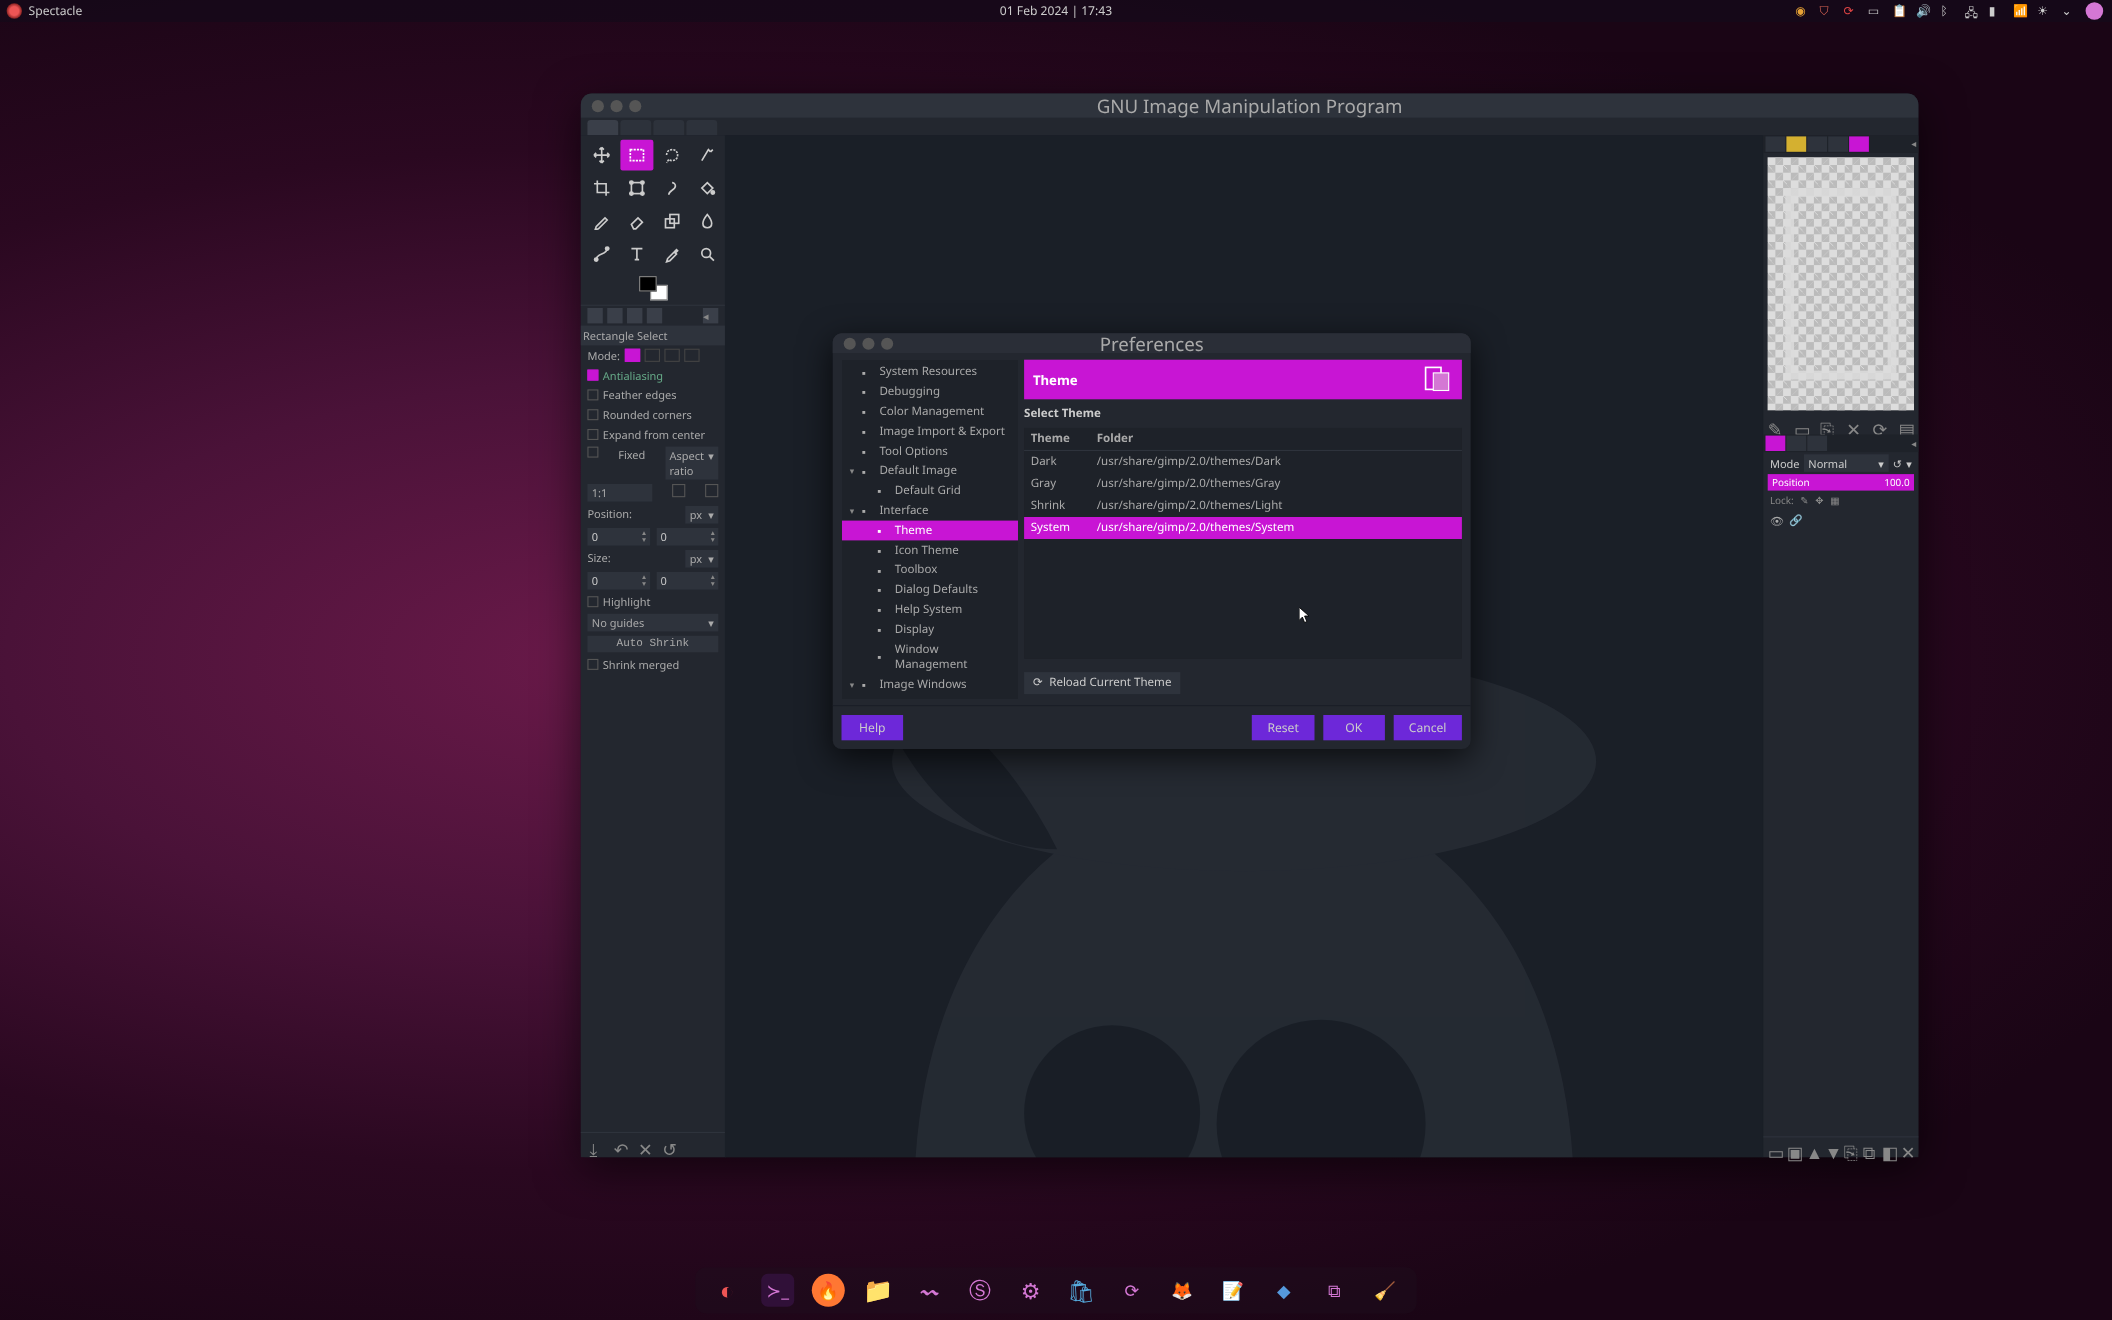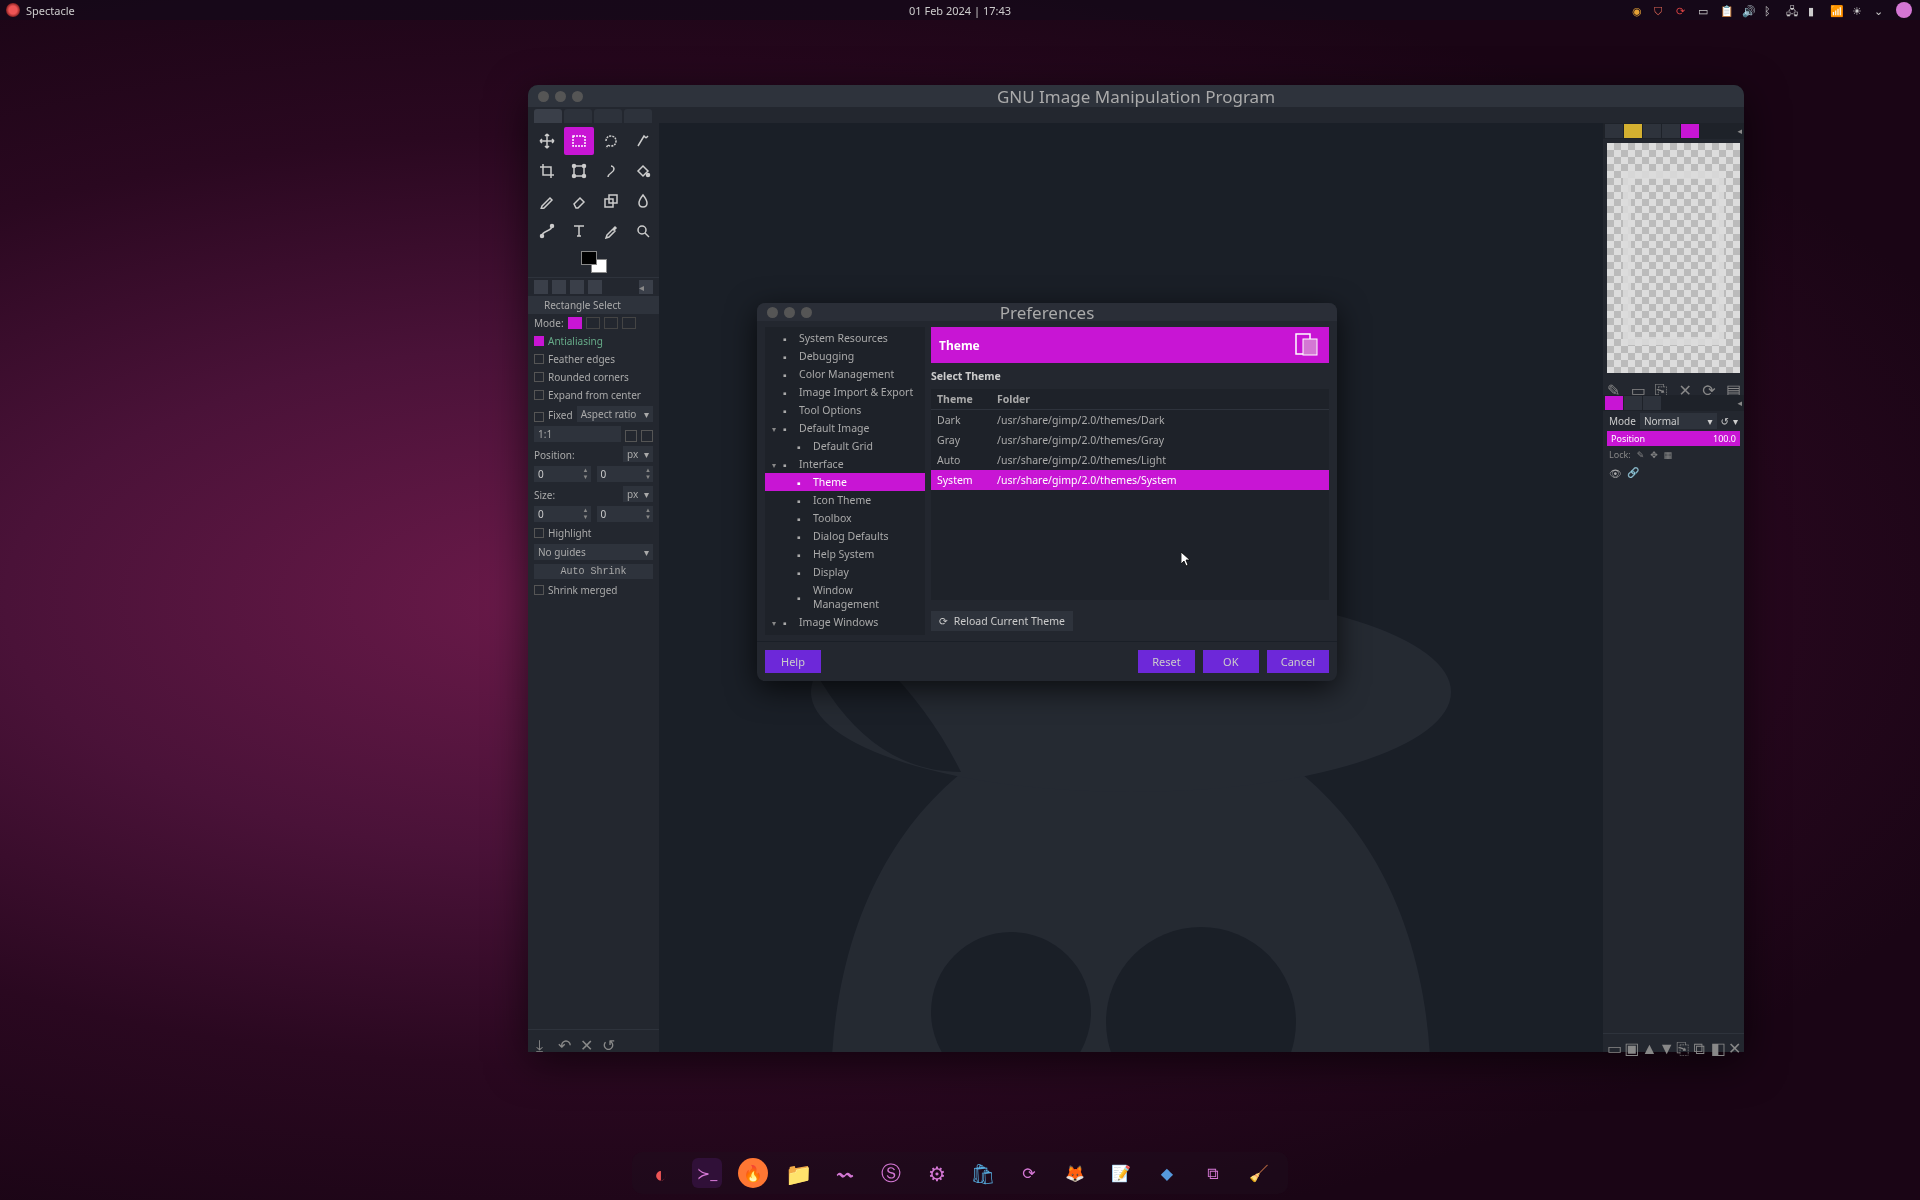--- a/index.html
+++ b/index.html
@@ -55,29 +55,29 @@
 .tool svg { width:16px; height:16px; stroke:#ccc; fill:none; stroke-width:1.5; }
 .tool.active svg { stroke:#fff; }
 .fgbg { height:30px; display:flex; align-items:center; justify-content:center; }
 .fgbg-box { position:relative; width:26px; height:22px; }
 .fgbg-box .fg { position:absolute; width:16px; height:14px; background:#000; border:1px solid #888; top:0; left:0; }
 .fgbg-box .bg { position:absolute; width:16px; height:14px; background:#fff; border:1px solid #888; bottom:0; right:0; }
 
 .opt-iconrow { display:flex; gap:4px; padding:2px 6px; border-top:1px solid #2e333c; }
 .opt-ico { width:14px; height:14px; background:#3a3f49; }
 .opt-header {
-  background:#2e333c; font-size:10px; color:#aaa; padding:2px 16px;
+  background:#2e333c; font-size:10px; color:#aaa; padding:2px 2px;
 }
 .opt-body { padding:2px 6px; font-size:10px; color:#aaa; display:flex; flex-direction:column; gap:4px; }
 .opt-row { display:flex; align-items:center; gap:4px; }
 .chk { width:10px; height:10px; border:1px solid #555; display:inline-block; }
 .chk.on { background:#c815d4; border-color:#c815d4; }
 .mode-btn { width:14px; height:12px; border:1px solid #444; display:inline-block; }
 .mode-btn.on { background:#c815d4; border-color:#c815d4; }
-.opt-split { display:flex; gap:4px; align-items:flex-end; }
+.opt-split { display:flex; gap:18px; align-items:flex-start; }
 .opt-select { flex:1; background:#2e333c; padding:1px 4px; display:flex; justify-content:space-between; }
 .spin-pair { display:flex; gap:6px; }
 .spin { flex:1; display:flex; background:#2e333c; height:16px; align-items:center; }
 .spin input {
   flex:1; background:transparent; border:none; color:#ccc; font-size:10px; padding:0 4px; width:30px;
 }
 .spin .arrows { width:10px; display:flex; flex-direction:column; font-size:6px; color:#888; line-height:7px; text-align:center; }
 .wide-btn { background:#2e333c; text-align:center; padding:2px; font-size:10px;font-family:Liberation Mono, monospace; }
 .bottom-iconrow {
   margin-top:auto; display:flex; gap:8px; padding:4px 8px; border-top:1px solid #2e333c;
@@ -628,21 +628,21 @@
         <div id="theme-rows">
             <div class="theme-row">
               <span class="col-theme">Dark</span>
               <span class="col-folder">/usr/share/gimp/2.0/themes/Dark</span>
             </div>
             <div class="theme-row">
               <span class="col-theme">Gray</span>
               <span class="col-folder">/usr/share/gimp/2.0/themes/Gray</span>
             </div>
             <div class="theme-row">
-              <span class="col-theme">Auto</span>
+              <span class="col-theme">Shrink</span>
               <span class="col-folder">/usr/share/gimp/2.0/themes/Light</span>
             </div>
             <div class="theme-row sel">
               <span class="col-theme">System</span>
               <span class="col-folder">/usr/share/gimp/2.0/themes/System</span>
             </div>
           </div>
       </div>
       <div class="reload-row">
         <span class="reload-btn">

